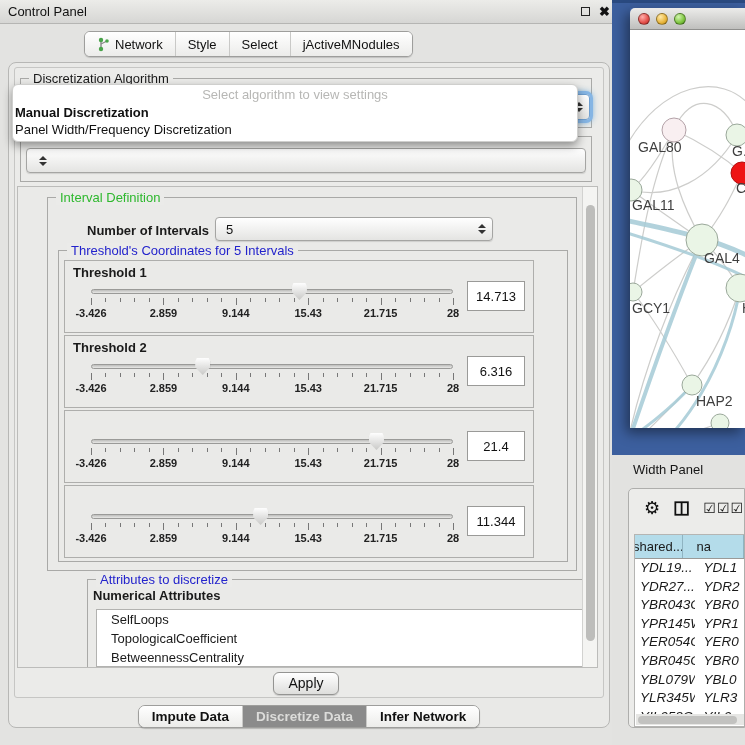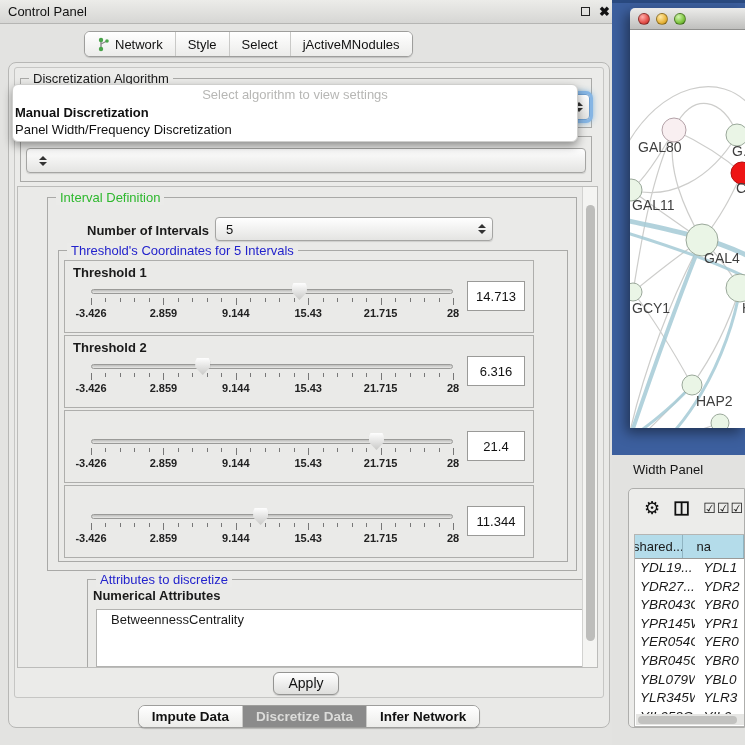--- a/index.html
+++ b/index.html
@@ -370,20 +370,22 @@
   </div>
 </div>
     </div>
   </div>
 
   <div class="group" style="position:absolute; left:29px; top:392px; width:556px; height:120px;margin-left:40px;">
     <span class="group-title title-blue">Attributes to discretize</span>
     <div class="attr-sub" style="position:absolute; left:5px; top:8px;">Numerical Attributes</div>
     <div class="attr-list" style="position:absolute; left:8px; top:29px; width:514px; height:58px;">
       <div id="attr-items">
+          <div class="attr-item">SelfLoops</div>
+          <div class="attr-item">TopologicalCoefficient</div>
           <div class="attr-item">BetweennessCentrality</div>
         </div>
       <div class="list-vscroll">
           <div class="vthumb"></div>
         </div>
     </div>
   </div>
 
   <div class="vscroll">
     <div class="vthumb" style="top:18px; height:436px;"></div>

